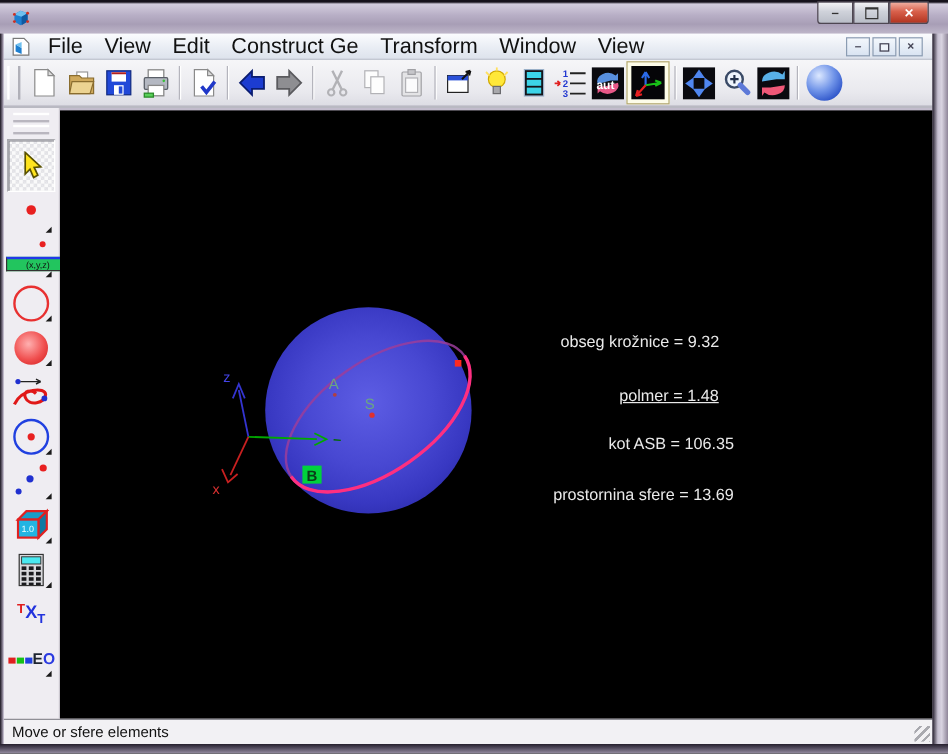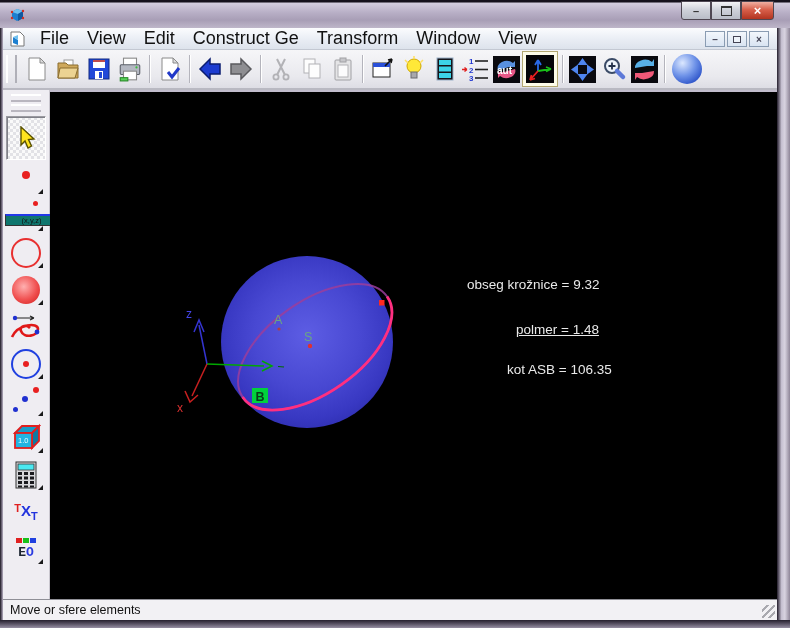--- a/index.html
+++ b/index.html
@@ -53,21 +53,21 @@
   .sb-handle2{width:30px;height:4px;margin:0 auto 4px auto;border-top:2px solid #fff;border-bottom:2px solid #b9b6bf;}
   .sb-tool{position:relative;width:40px;height:36px;margin:1px auto;display:flex;align-items:center;justify-content:center;}
   .sb-pressed{height:44px;background-color:#fafafa;border:1px solid #9a9aa0;border-right-color:#fff;border-bottom-color:#fff;
     box-shadow:inset 1px 1px 0 #808088;box-sizing:border-box;
     background-image:linear-gradient(45deg,#e2e2e6 25%,transparent 25%,transparent 75%,#e2e2e6 75%),
                      linear-gradient(45deg,#e2e2e6 25%,transparent 25%,transparent 75%,#e2e2e6 75%);
     background-size:6px 6px;background-position:0 0,3px 3px;}
   .tri{position:absolute;right:3px;bottom:3px;width:0;height:0;
     border-left:5px solid transparent;border-bottom:5px solid #1a1a1a;}
   .dot{border-radius:50%;display:inline-block;}
-  .xyz-box{font-size:7.5px;color:#111;background:#0f766e;border:1px solid #333;border-top:2px solid #2238e8;
+  .xyz-box{font-size:7.5px;color:#111;background:#22c55e;border:1px solid #333;border-top:2px solid #2238e8;
     padding:0 16px;line-height:9px;margin-left:11px;}
   .txt-t1{color:#e02020;font-size:11px;font-weight:bold;vertical-align:4px;}
   .txt-x{color:#2233dd;font-size:15px;font-weight:bold;}
   .txt-t2{color:#2233dd;font-size:11px;font-weight:bold;vertical-align:-4px;}
   .eo-sq{display:inline-block;width:6px;height:5px;margin:0 0.5px;}
   .eo-e{color:#1c2430;font-size:13px;font-weight:bold;}
   .eo-o{color:#2a3ae0;font-size:13px;font-weight:bold;}
   
   .canvas{position:absolute;left:50px;top:92px;width:727px;height:507px;background:#000;overflow:hidden;}
   .sphere{position:absolute;left:171px;top:164px;width:172px;height:172px;border-radius:50%;
@@ -369,21 +369,21 @@
       </svg>
       <span class="tri"></span>
     </div>
 
     <div class="sb-tool">
       <span>
         <span class="txt-t1">T</span><span class="txt-x">X</span><span class="txt-t2">T</span>
       </span>
     </div>
 
-    <div class="sb-tool" style="flex-direction:column;font-family:Liberation Mono, monospace;">
+    <div class="sb-tool" style="">
       <span style="line-height:5px;">
         <span class="eo-sq" style="background:#e02020;"></span><span class="eo-sq" style="background:#18c018;"></span><span class="eo-sq" style="background:#2040e0;"></span>
       </span>
       <span>
         <span class="eo-e">E</span><span class="eo-o">O</span>
       </span>
       <span class="tri"></span>
     </div>
   </div>
 
@@ -418,20 +418,21 @@
       <circle cx="260" cy="254" r="2.2" fill="#e03030"></circle>
       <text x="254" y="249" font-size="12.5" fill="#6aa584">S</text>
       <rect x="329" y="208" width="5.5" height="5.5" fill="#ff2a20"></rect>
       <rect x="202" y="296" width="16" height="15" fill="#00d23c"></rect>
       <text x="205.5" y="308.5" font-size="12.5" font-weight="bold" fill="#0a3d18">B</text>
     </svg>
 
     <div class="measure" style="left:417px;top:185px;">obseg krožnice = 9.32</div>
     <div class="measure" style="left:466px;top:230px;text-decoration:underline;">polmer = 1.48</div>
     <div class="measure" style="left:457px;top:270px;">kot ASB = 106.35</div>
+    <div class="measure" style="left:411px;top:313px;">prostornina sfere = 13.69</div>
   </div>
 
   <div class="statusbar">
     <span class="status-text">Move or sfere elements</span>
     <span class="grip"></span>
   </div>
 
   <div class="frame-left"></div>
   <div class="frame-right"></div>
   <div class="frame-bottom"></div>

